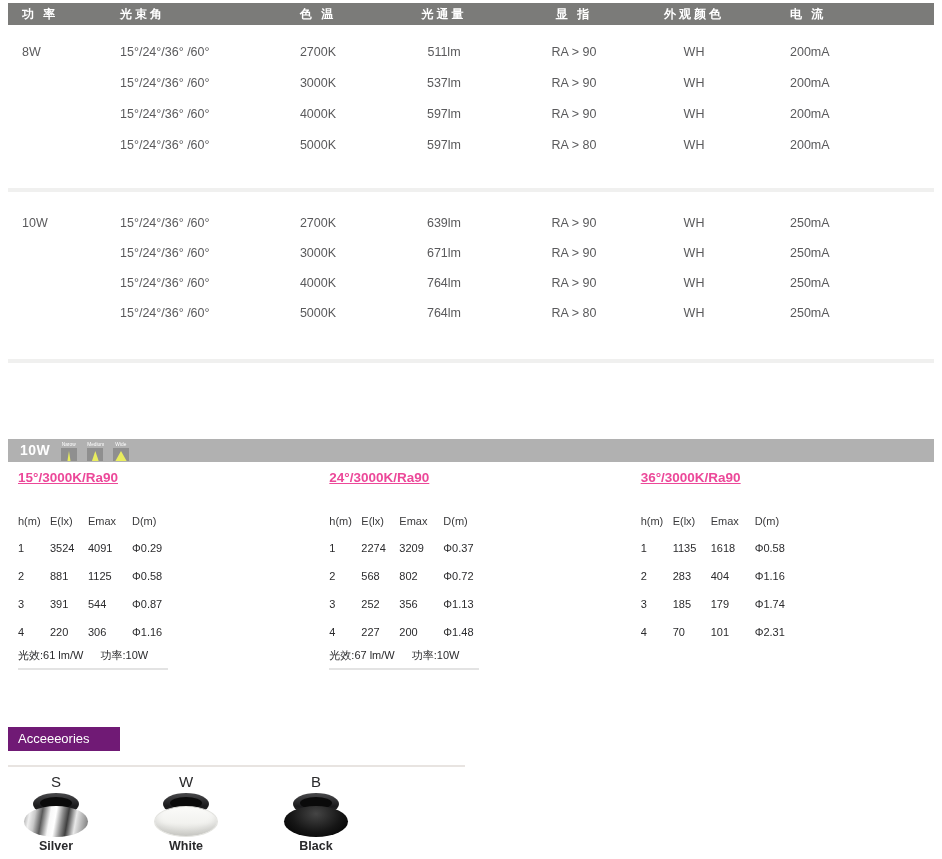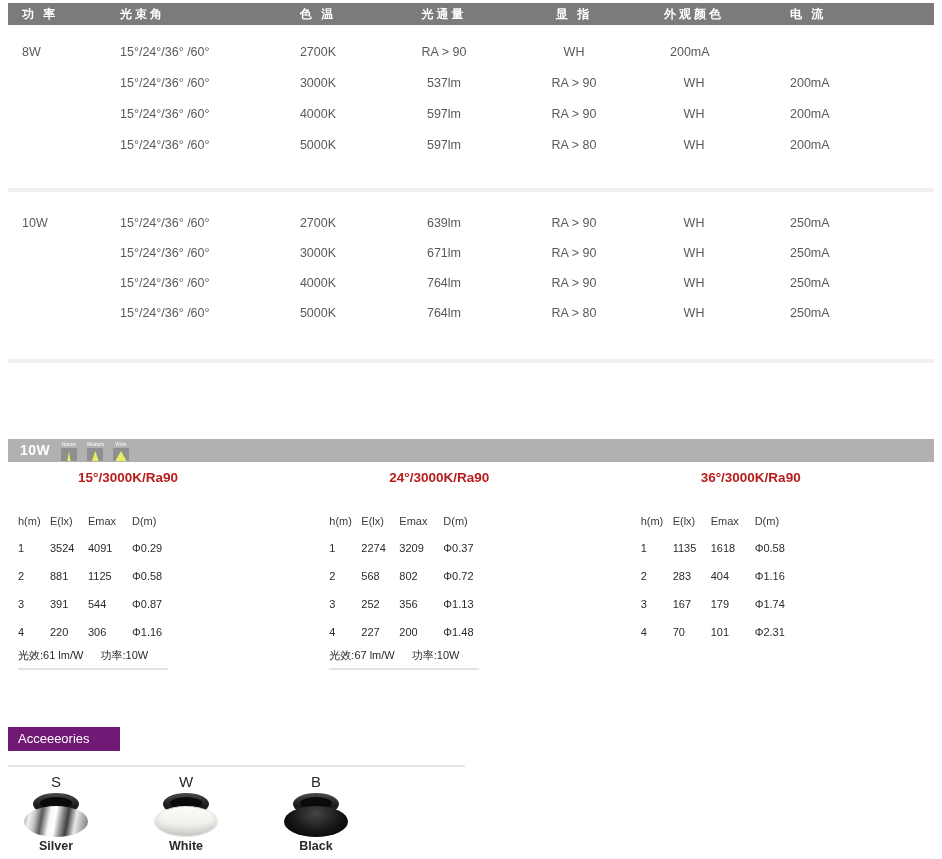--- a/index.html
+++ b/index.html
@@ -38,21 +38,21 @@
   .bi-box { width:16px; height:13px; background:#8f8f8f; display:flex; align-items:flex-end; justify-content:center; }
   .tri { display:block; width:12px; height:10px; background:#e9ed5e; }
   .tri-n { clip-path:polygon(50% 0, 63% 100%, 37% 100%); }
   .tri-m { clip-path:polygon(50% 0, 78% 100%, 22% 100%); }
   .tri-w { clip-path:polygon(50% 0, 97% 100%, 3% 100%); }
 
   
   .pm-section { display:flex; margin:8px 0 0 8px; }
   .pm-col { width:314px; }
   .pm-inner { width:160px; margin-left:10px; }
-  .pm-title { font-size:13.5px; font-weight:bold; color:#b91c1c; text-align:right; line-height:16px; }
+  .pm-title { font-size:13.5px; font-weight:bold; color:#ec4899; text-align:left; line-height:16px;text-decoration:underline; }
   .pm-grid { display:grid; grid-template-columns:32px 38px 44px 46px; margin-top:22px; font-size:11px; color:#2b2b2d; }
   .pm-grid .ph { height:26px; line-height:26px; color:#3a3a3c; }
   .pm-grid .pc { height:28px; line-height:28px; }
   .pm-footer {
     margin-top:2px; font-size:11px; color:#2b2b2d; white-space:nowrap;
     padding-bottom:5px; border-bottom:2px solid #e3e3e3; width:150px;
   }
   .pm-footer .f2 { margin-left:14px; }
 
   
@@ -95,20 +95,21 @@
     <div class="cell c5">显 指</div>
     <div class="cell c6">外观颜色</div>
     <div class="cell c7">电 流</div>
   </div>
 
   <div class="spec-group g1">
     <div class="srow grid7">
       <div class="c1">8W</div>
       <div class="c2">15°/24°/36° /60°</div>
       <div class="c3">2700K</div>
+      <div class="c4">511lm</div>
       <div class="c5">RA &gt; 90</div>
       <div class="c6">WH</div>
       <div class="c7">200mA</div>
     </div>
     <div class="srow grid7">
       <div class="c1"></div>
       <div class="c2">15°/24°/36° /60°</div>
       <div class="c3">3000K</div>
       <div class="c4">537lm</div>
       <div class="c5">RA &gt; 90</div>
@@ -276,21 +277,21 @@
           <div class="ph">D(m)</div>
           <div class="pc">1</div>
           <div class="pc">1135</div>
           <div class="pc">1618</div>
           <div class="pc">Φ0.58</div>
           <div class="pc">2</div>
           <div class="pc">283</div>
           <div class="pc">404</div>
           <div class="pc">Φ1.16</div>
           <div class="pc">3</div>
-          <div class="pc">167</div>
+          <div class="pc">185</div>
           <div class="pc">179</div>
           <div class="pc">Φ1.74</div>
           <div class="pc">4</div>
           <div class="pc">70</div>
           <div class="pc">101</div>
           <div class="pc">Φ2.31</div>
         </div>
       </div>
     </div>
 

